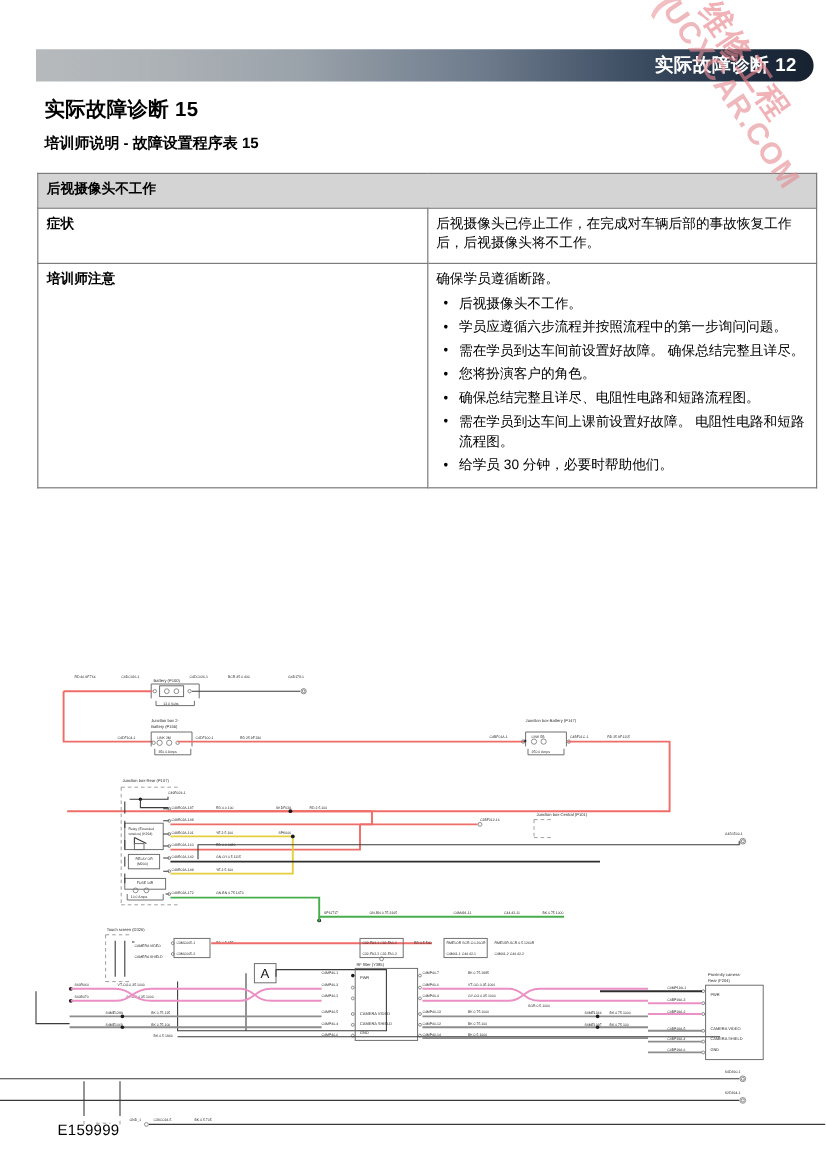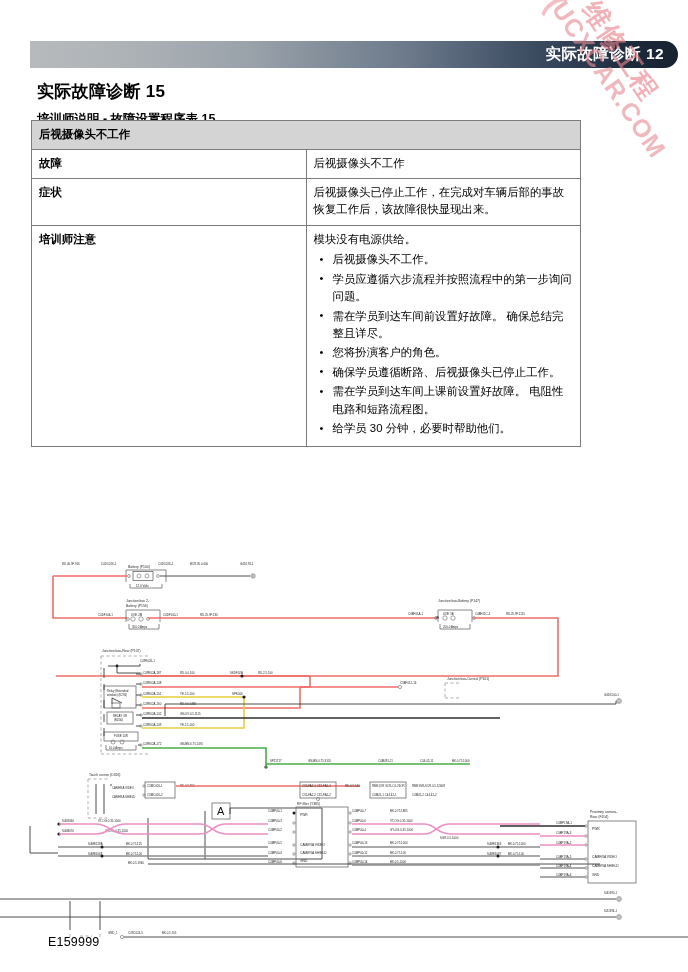--- a/index.html
+++ b/index.html
@@ -52,22 +52,22 @@
   #page-subtitle {
     position: absolute;
     left: 37px; top: 111px;
     font-size: 12.5px;
     font-weight: bold;
   }
 
   
   #fault-table {
     position: absolute;
-    left: 31px; top: 120px;
-    width: 550px;
+    left: 31px; top: 144px;
+    width: 650px;
     border-collapse: collapse;
     table-layout: fixed;
     font-size: 11.4px;
   }
   #fault-table td {
     border: 1px solid #7c7c7c;
     padding: 5px 7px 6px 7px;
     vertical-align: top;
     line-height: 1.46;
   }
@@ -165,45 +165,39 @@
 
 <div id="page-title">实际故障诊断 15</div>
 <div id="page-subtitle">培训师说明 - 故障设置程序表 15</div>
 
 <table id="fault-table">
   <tbody>
     <tr class="band">
       <td colspan="2">后视摄像头不工作</td>
     </tr>
 
-    <tr>
-      <td class="lbl">故障</td>
-      <td class="val">
-        <p class="cell-lead">后视摄像头不工作</p>
-      </td>
-    </tr>
 
 
     <tr>
       <td class="lbl">症状</td>
       <td class="val">
-        <p class="cell-lead">后视摄像头已停止工作，在完成对车辆后部的事故恢复工作后，该故障很快显现出来。</p>
+        <p class="cell-lead">后视摄像头已停止工作，在完成对车辆后部的事故恢复工作后，后视摄像头将不工作。</p>
       </td>
     </tr>
 
     <tr>
       <td class="lbl">培训师注意</td>
       <td class="val">
-        <p class="cell-lead">模块没有电源供给。</p>
+        <p class="cell-lead">确保学员遵循断路。</p>
         <ul class="bul">
           <li>后视摄像头不工作。</li>
           <li>学员应遵循六步流程并按照流程中的第一步询问问题。</li>
           <li>需在学员到达车间前设置好故障。 确保总结完整且详尽。</li>
           <li>您将扮演客户的角色。</li>
-          <li>确保学员遵循断路、后视摄像头已停止工作。</li>
+          <li>确保总结完整且详尽、电阻性电路和短路流程图。</li>
           <li>需在学员到达车间上课前设置好故障。 电阻性电路和短路流程图。</li>
           <li>给学员 30 分钟，必要时帮助他们。</li>
         </ul>
       </td>
     </tr>
 
   </tbody>
 </table>
 
 <div id="diagram">

